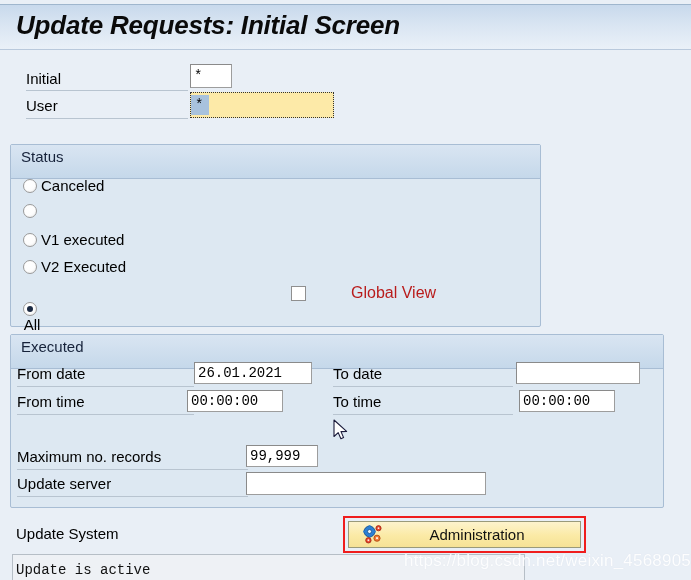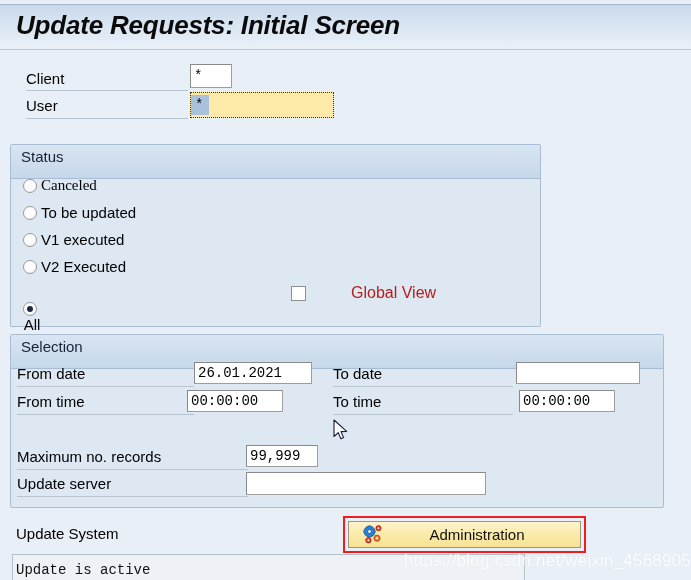--- a/index.html
+++ b/index.html
@@ -213,44 +213,43 @@
 </style>
 </head>
 <body>
 
 <div id="app">
 
   <div class="titlebar">
     <div class="title">Update Requests: Initial Screen</div>
   </div>
 
-  <div class="lbl" style="left:26px; top:70px;">Client</div>
+  <div class="lbl" style="left:26px; top:70px;">Initial</div>
   <div class="rule" style="left:26px; top:90px; width:162px;"></div>
   <div class="inp" style="left:190px; top:64px; width:42px; height:24px;">
     <span>*</span>
   </div>
 
   <div class="lbl" style="left:26px; top:97px;">User</div>
   <div class="rule" style="left:26px; top:118px; width:162px;"></div>
   <div class="inp focused" style="left:190px; top:92px; width:144px; height:26px;">
     <span class="sel">*</span>
   </div>
 
   <div class="group" style="left:10px; top:144px; width:531px; height:183px;">
     <div class="ghead">
       <div class="gtitle">Status</div>
     </div>
 
-    <div class="radio-row" style="left:12px; top:32px;font-family:Liberation Serif, serif;">
+    <div class="radio-row" style="left:12px; top:32px;">
       <span class="radio"></span>
       <span class="rlabel">Canceled</span>
     </div>
     <div class="radio-row" style="left:12px; top:59px;">
       <span class="radio"></span>
-      <span class="rlabel">To be updated</span>
     </div>
     <div class="radio-row" style="left:12px; top:86px;">
       <span class="radio"></span>
       <span class="rlabel">V1 executed</span>
     </div>
     <div class="radio-row" style="left:12px; top:113px;">
       <span class="radio"></span>
       <span class="rlabel">V2 Executed</span>
     </div>
     <div class="radio-row" style="left:12px; top:157px;flex-direction:column;">
@@ -259,21 +258,21 @@
     </div>
 
     <div class="check-row" style="left:280px; top:139px;">
       <span class="checkbox"></span>
       <span class="clabel">Global View</span>
     </div>
   </div>
 
   <div class="group" style="left:10px; top:334px; width:654px; height:174px;">
     <div class="ghead">
-      <div class="gtitle">Selection</div>
+      <div class="gtitle">Executed</div>
     </div>
 
     <div class="lbl" style="left:6px; top:30px;">From date</div>
     <div class="rule" style="left:6px; top:51px; width:177px;"></div>
     <div class="inp" style="left:183px; top:27px; width:118px; height:22px;">
       <span>26.01.2021</span>
     </div>
 
     <div class="lbl" style="left:322px; top:30px;">To date</div>
     <div class="rule" style="left:322px; top:51px; width:180px;"></div>

